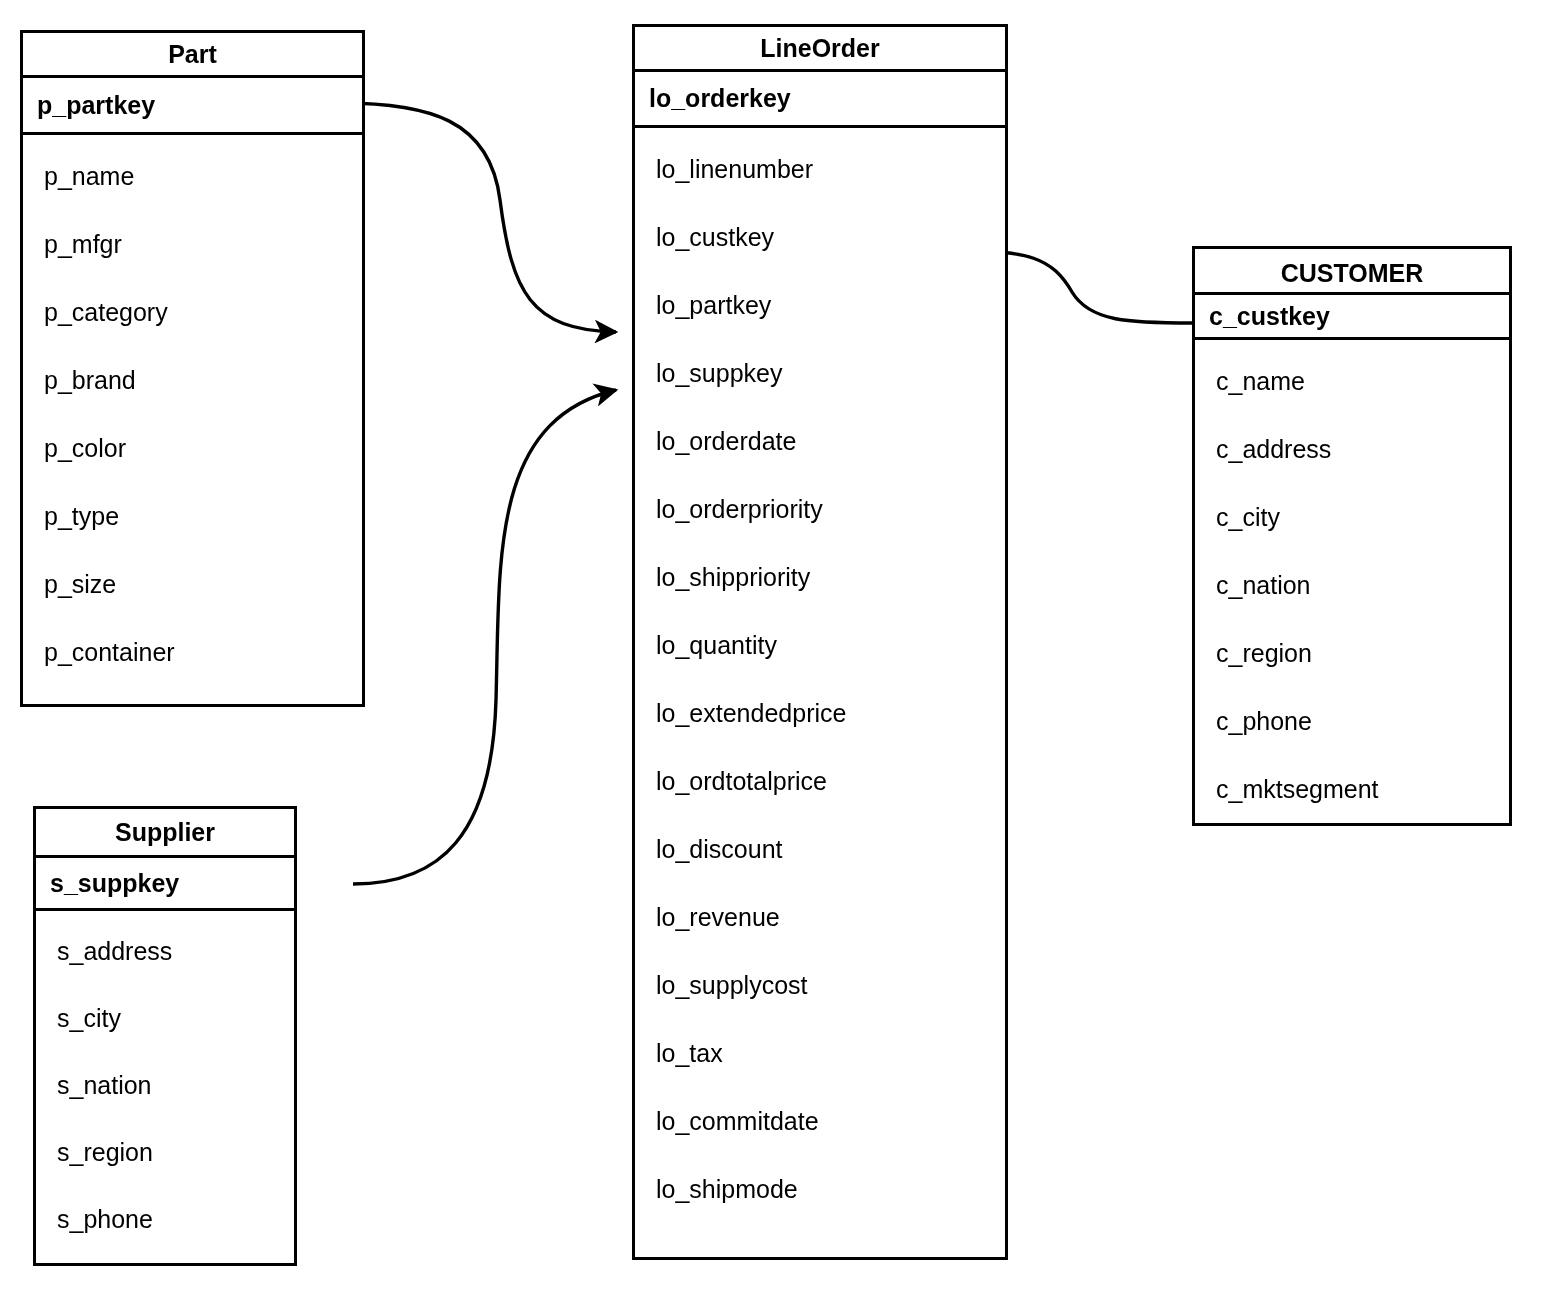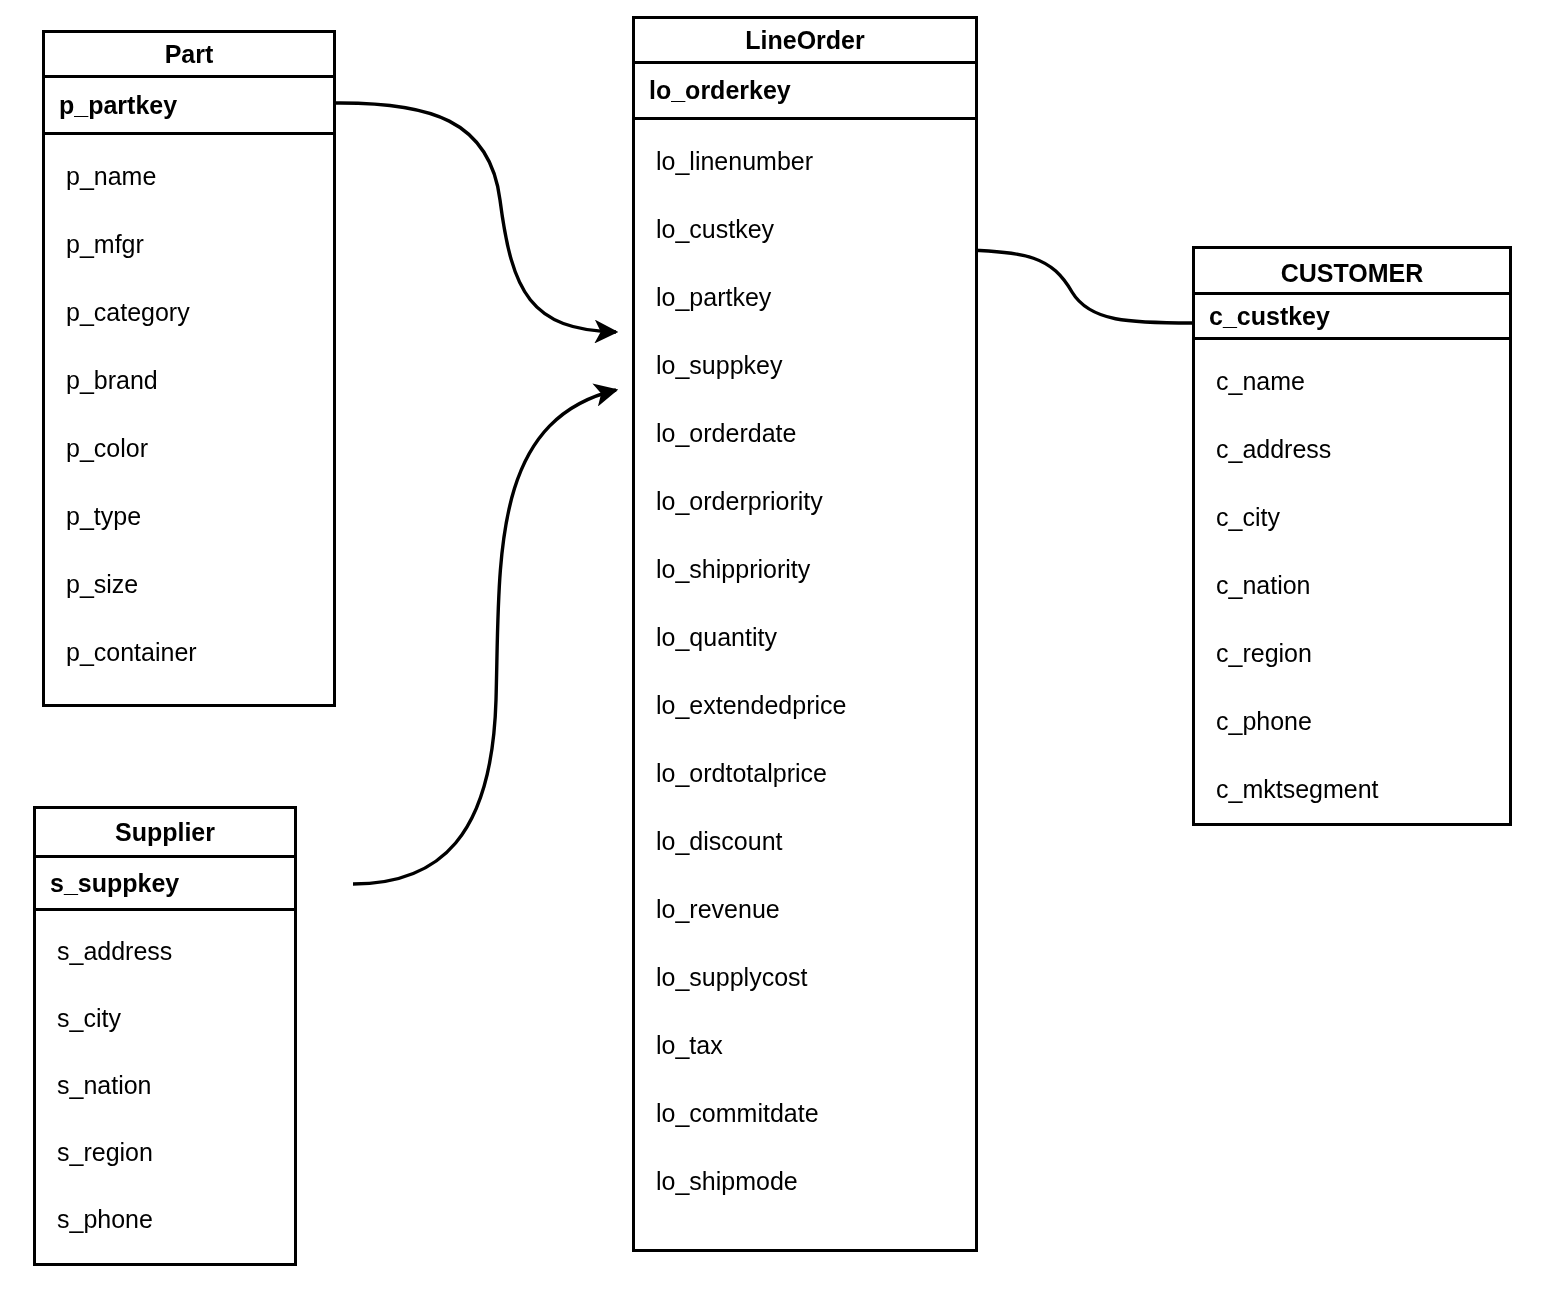--- a/index.html
+++ b/index.html
@@ -57,26 +57,26 @@
     padding-top: 7px;
   }
   .field {
     font-size: 25px;
     line-height: 1;
     font-weight: normal;
     display: flex;
     align-items: center;
   }
   
-  #entity-part        { left: 42px;   top: 30px;   width: 294px; height: 677px; }
+  #entity-part        { left: 20px;   top: 30px;   width: 345px; height: 677px; }
   #entity-part .entity-title { height: 45px; }
   #entity-part .entity-pk    { height: 57px; }
   #entity-part .field        { height: 68px; }
 
-  #entity-lineorder   { left: 632px;  top: 16px;   width: 346px; height: 1236px; }
+  #entity-lineorder   { left: 632px;  top: 24px;   width: 376px; height: 1236px; }
   #entity-lineorder .entity-title { height: 45px; }
   #entity-lineorder .entity-pk    { height: 56px; }
   #entity-lineorder .field        { height: 68px; }
 
   #entity-supplier    { left: 33px;   top: 806px;  width: 264px; height: 460px; }
   #entity-supplier .entity-title { height: 49px; }
   #entity-supplier .entity-pk    { height: 53px; }
   #entity-supplier .field        { height: 67px; }
 
   #entity-customer    { left: 1192px; top: 246px;  width: 320px; height: 580px; }

